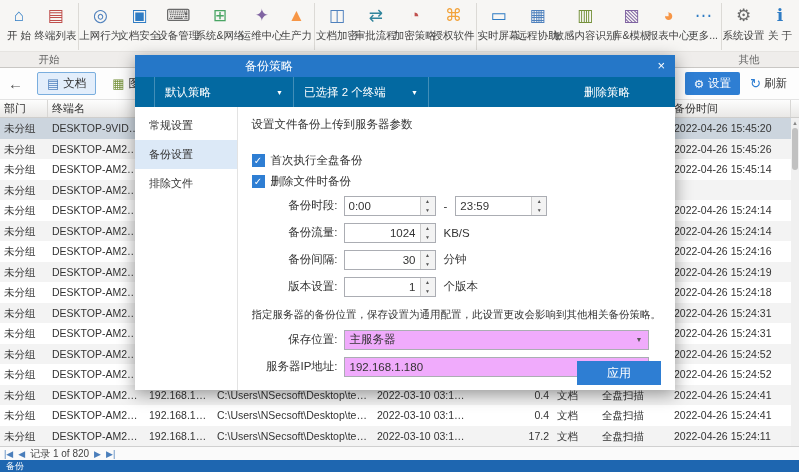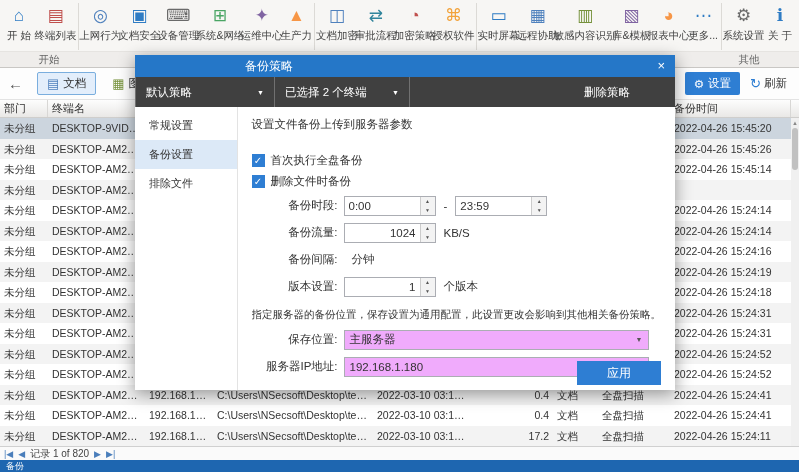--- a/index.html
+++ b/index.html
@@ -46,21 +46,21 @@
 
   
   .statusbar { height:14px; border-top:1px solid #d0d0d0; background:#fafafa; display:flex; align-items:center; font-size:10px; color:#444; padding-left:4px; gap:5px; }
   .navgly { color:#4a7ebb; font-size:9px; cursor:pointer; }
   .bottombar { height:12px; background:#1e66b0; color:#fff; font-size:9px; line-height:12px; padding-left:6px; }
 
   
   .dialog { position:absolute; left:135px; top:55px; width:540px; height:335px; background:#fff; box-shadow:0 4px 16px rgba(0,0,0,.4); z-index:10; display:flex; flex-direction:column; }
   .dlg-title { height:22px; background:#2577c8; color:#fff; font-size:12px; display:flex; align-items:center; padding-left:110px; position:relative; }
   .dlg-close { position:absolute; right:10px; top:0; line-height:22px; font-size:13px; cursor:pointer; }
-  .dlg-controls { height:30px; background:#404040; display:flex; align-items:center; color:#fff; font-size:11.5px; }
+  .dlg-controls { height:30px; background:#0369a1; display:flex; align-items:center; color:#fff; font-size:11.5px;padding-left:19px; }
   .dlg-dd { display:flex; align-items:center; justify-content:space-between; height:100%; padding:0 10px; cursor:pointer; border-right:1px solid rgba(255,255,255,.25); }
   .dd1 { width:140px; border-left:1px solid rgba(255,255,255,.25); }
   .dd2 { width:135px; }
   .caret { font-size:7px; margin-left:6px; }
   .dlg-del { margin-left:auto; padding-right:45px; cursor:pointer; }
   .dlg-body { flex:1; display:flex; background:#fff; position:relative; }
   .dlg-side { width:105px; border-right:1px solid #e3e3e3; padding-top:4px; }
   .side-item { height:29px; line-height:29px; padding-left:14px; font-size:11px; color:#333; cursor:pointer; }
   .side-item.active { background:#dce9f7; }
   .dlg-content { flex:1; padding:10px 14px 4px 14px; font-size:11.5px; position:relative; }
@@ -508,20 +508,27 @@
           <span class="arrows">
               <span>▲</span>
               <span>▼</span>
             </span>
         </span>
         <span class="unit">KB/S</span>
       </div>
 
       <div class="frow">
         <span class="flabel">备份间隔:</span>
+        <span class="spin">
+          <span class="val num">30</span>
+          <span class="arrows">
+              <span>▲</span>
+              <span>▼</span>
+            </span>
+        </span>
         <span class="unit">分钟</span>
       </div>
 
       <div class="frow">
         <span class="flabel">版本设置:</span>
         <span class="spin">
           <span class="val num">1</span>
           <span class="arrows">
               <span>▲</span>
               <span>▼</span>

